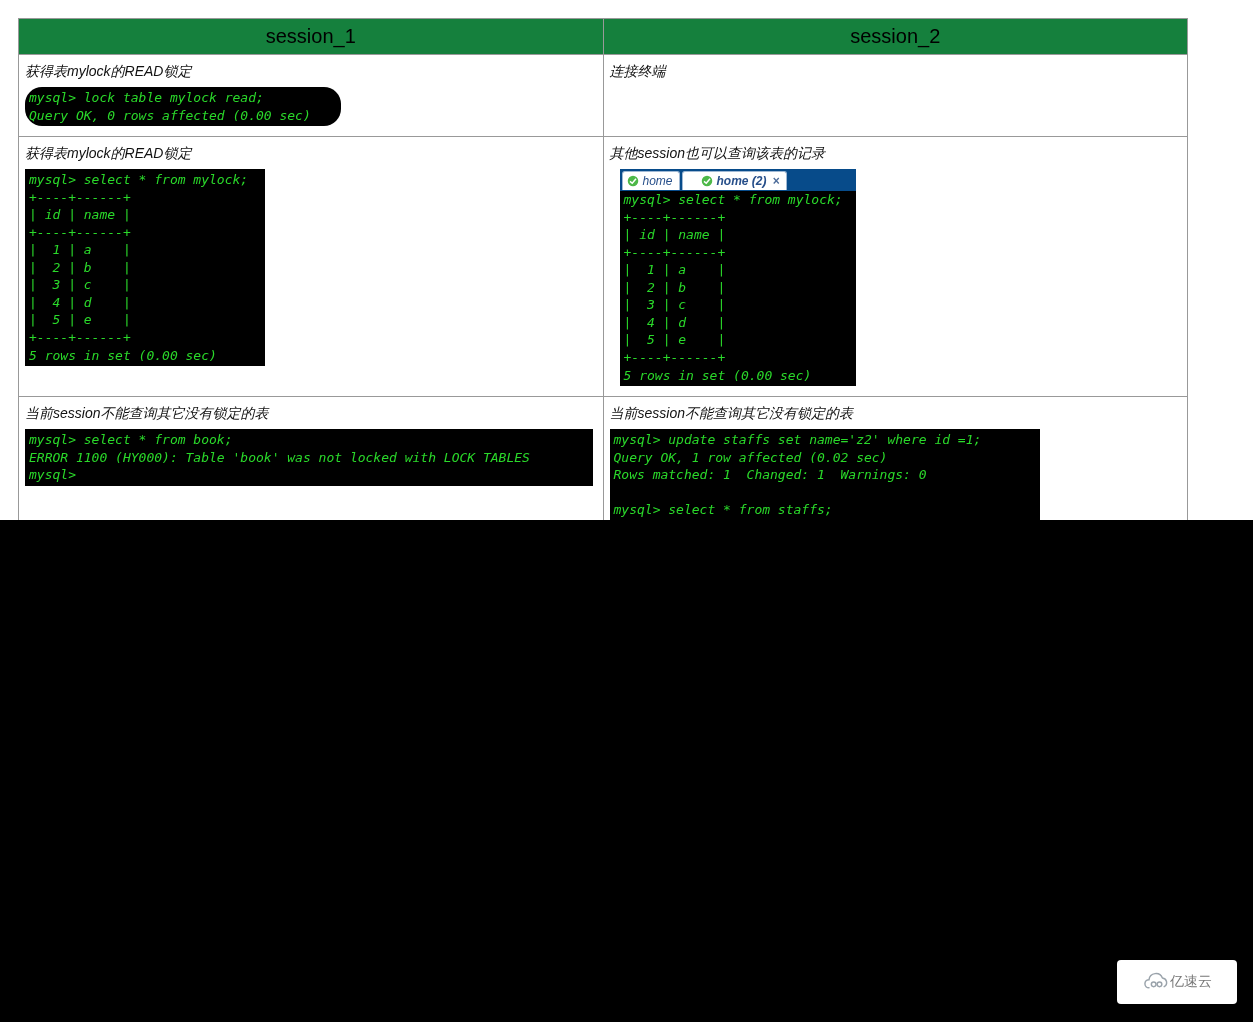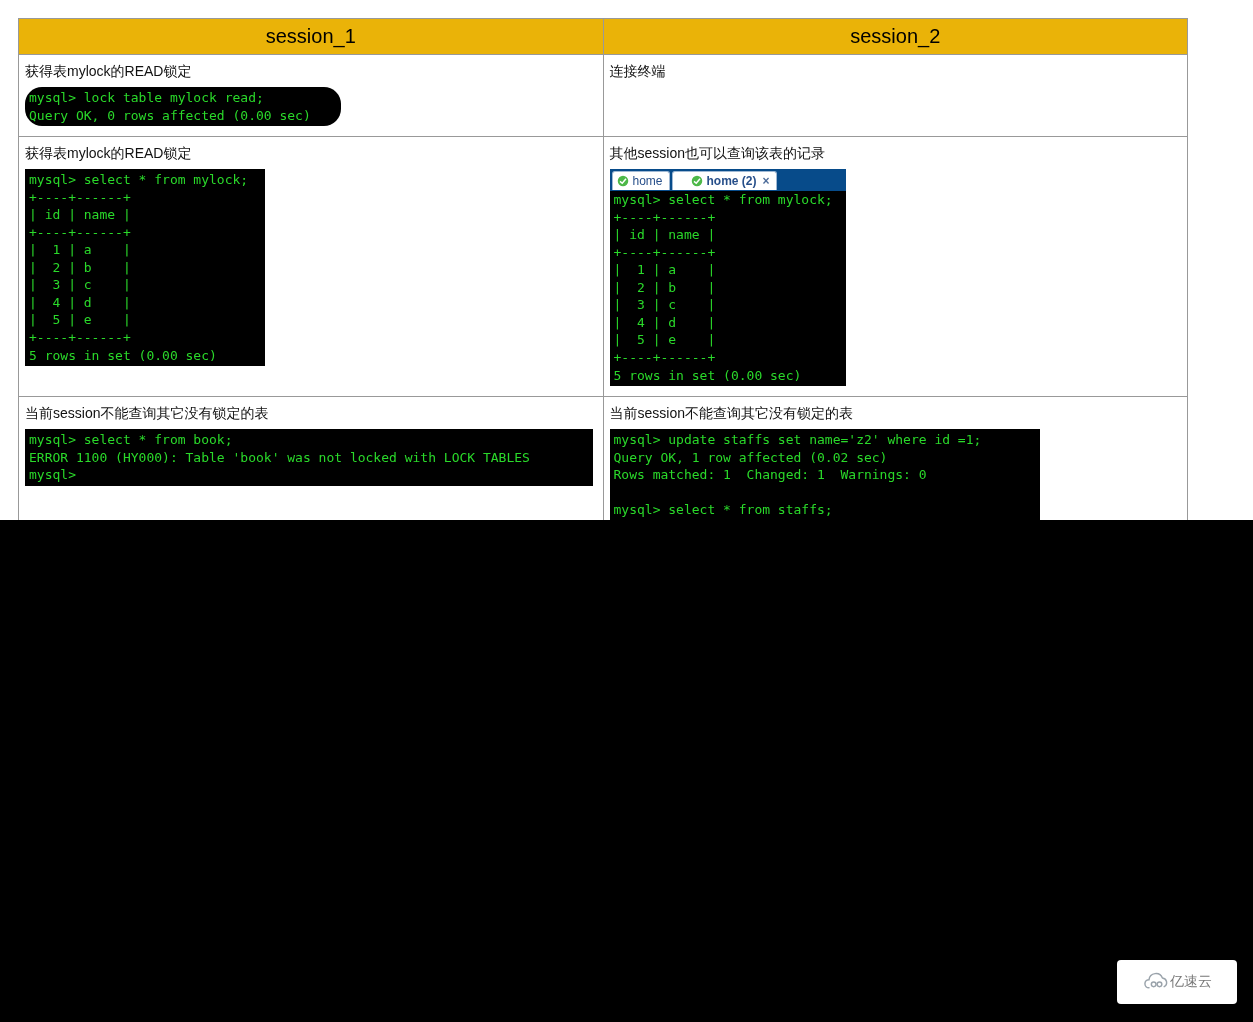--- a/index.html
+++ b/index.html
@@ -17,24 +17,25 @@
   }
   .tbl th, .tbl td {
     border: 1px solid #999;
     vertical-align: top;
   }
   .tbl th {
     font-weight: normal;
     font-size: 20px;
     text-align: center;
     padding: 6px 4px;
-    background: #eab308;
+    background: #15803d;
   }
   .tbl td {
     padding: 6px 6px 10px 6px;
+    font-style: italic;
   }
   .col1 { width: 582px; }
   .col2 { width: 582px; }
   .desc {
     font-size: 14px;
     color: #111;
     margin: 2px 0 6px 0;
   }
   .term {
     background: #000;
@@ -152,21 +153,21 @@
 |  1 | a    |
 |  2 | b    |
 |  3 | c    |
 |  4 | d    |
 |  5 | e    |
 +----+------+
 5 rows in set (0.00 sec)</div>
       </td>
       <td>
         <div class="desc">其他session也可以查询该表的记录</div>
-        <div style="display:inline-block;">
+        <div style="display:inline-block;margin-left:10px;">
           <div class="tabbar">
             <div class="tab">
               <span class="tick">
                 <svg viewBox="0 0 16 16">
                     <circle cx="8" cy="8" r="7" fill="#4db848"></circle>
                     <path d="M4 8.5 L7 11 L12 5" stroke="#fff" stroke-width="2" fill="none"></path>
                   </svg>
               </span>
               <span>home</span>
             </div>

